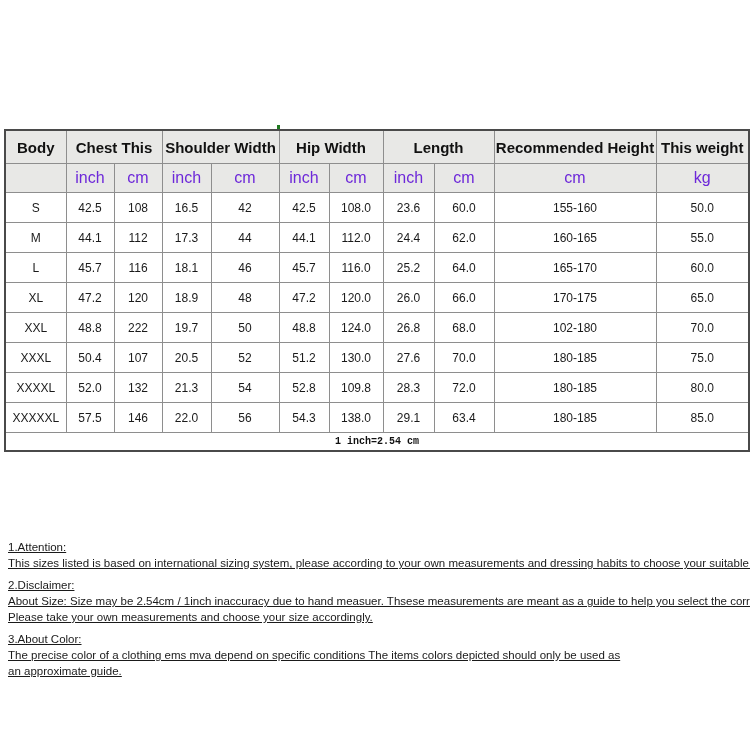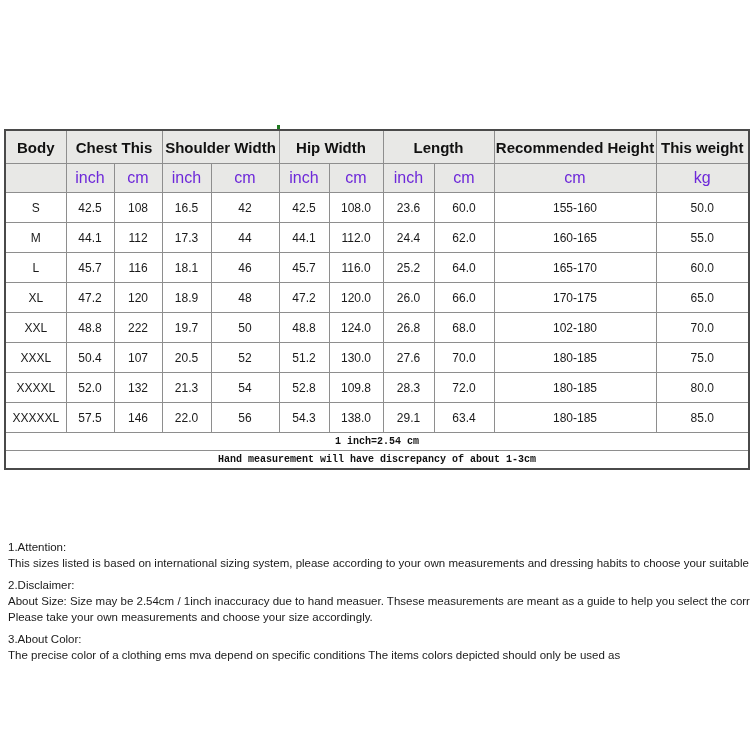--- a/index.html
+++ b/index.html
@@ -63,20 +63,21 @@
     left: 277px; top: 125px;
     width: 3px; height: 5px;
     background: #1f7a1f;
   }
 
   
   .info {
     position: absolute;
     left: 8px; top: 539px;
     width: 740px;
+    text-decoration: underline;
   }
   .info .section { margin-bottom: 6px; }
   .info .heading,
   .info .line {
     font-size: 11.5px;
     line-height: 16px;
     white-space: nowrap;
     color: #1a1a1a;
   }
 </style>
@@ -226,33 +227,31 @@
         <td>29.1</td>
         <td>63.4</td>
         <td>180-185</td>
         <td>85.0</td>
       </tr>
     </tbody>
   <tbody>
     <tr class="note-row">
       <td colspan="11">1 inch=2.54 cm</td>
     </tr>
-    <tr class="note-row">
-      <td colspan="11">Hand measurement will have discrepancy of about 1-3cm</td>
-    </tr>
   </tbody>
 </table>
 
 <div class="info">
   <div class="section">
     <div class="heading">1.Attention:</div>
     <div class="line">This sizes listed is based on international sizing system, please according to your own measurements and dressing habits to choose your suitable size.</div>
   </div>
   <div class="section">
     <div class="heading">2.Disclaimer:</div>
     <div class="line">About Size: Size may be 2.54cm / 1inch inaccuracy due to hand measuer. Thsese measurements are meant as a guide to help you select the correct size.</div>
     <div class="line">Please take your own measurements and choose your size accordingly.</div>
   </div>
   <div class="section">
     <div class="heading">3.About Color:</div>
     <div class="line">The precise color of a clothing ems mva depend on specific conditions The items colors depicted should only be used as</div>
+    <div class="line">an approximate guide.</div>
   </div>
 </div>
 
 </body></html>

